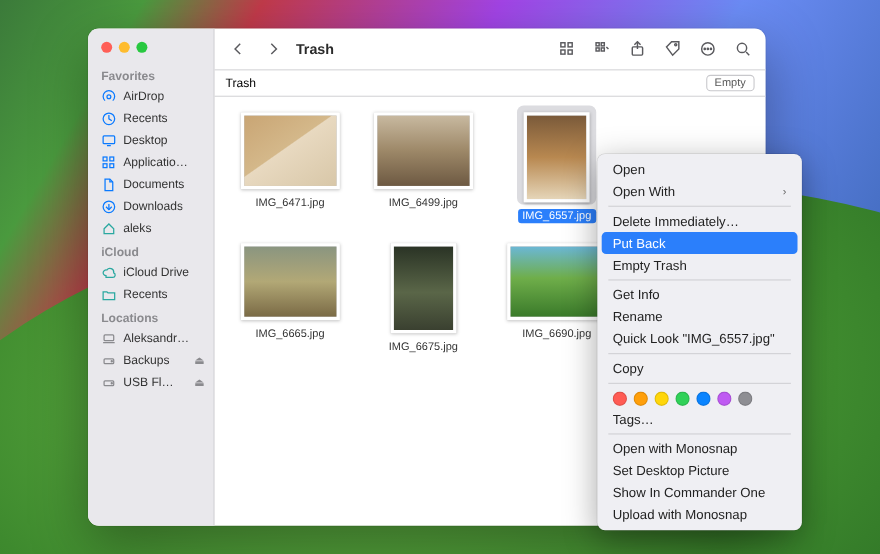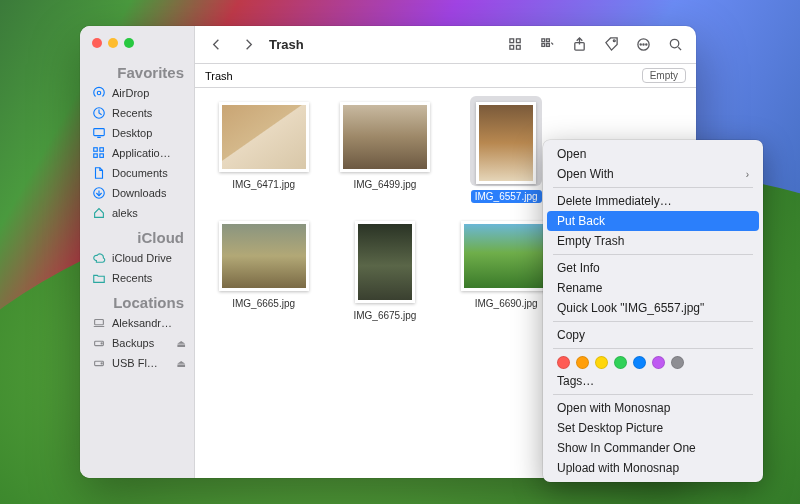--- a/index.html
+++ b/index.html
@@ -22,21 +22,21 @@
     position:absolute;left:80px;top:26px;width:616px;height:452px;
     background:var(--window-bg);border-radius:10px;box-shadow:0 18px 50px rgba(0,0,0,.35),0 0 0 1px rgba(0,0,0,.05);
     display:flex;overflow:hidden;
   }
   
   .sidebar{width:115px;flex:none;background:var(--sidebar-bg);border-right:1px solid var(--border);
     padding:6px 0 0 0;font-size:11px;color:var(--text);overflow:hidden;}
   .traffic{display:flex;gap:6px;padding:6px 10px 10px 12px;}
   .dot{width:10px;height:10px;border-radius:50%;}
   .dot.r{background:#ff5f57;} .dot.y{background:#febc2e;} .dot.g{background:#28c840;}
-  .group-label{color:var(--text-dim);font-size:15px;font-weight:600;padding:6px 10px 2px 12px;text-align:right;}
+  .group-label{color:var(--text-dim);font-size:11px;font-weight:600;padding:6px 10px 2px 12px;}
   .side-item{display:flex;align-items:center;gap:6px;padding:3px 8px 3px 12px;white-space:nowrap;overflow:hidden;text-overflow:ellipsis;}
   .side-item .ic{width:14px;height:14px;flex:none;display:flex;align-items:center;justify-content:center;}
   .side-item .lbl{overflow:hidden;text-overflow:ellipsis;}
   .eject{margin-left:auto;color:var(--text-dim);font-size:10px;}
   
   .main{flex:1;display:flex;flex-direction:column;}
   .toolbar{height:38px;display:flex;align-items:center;gap:10px;padding:0 10px;border-bottom:1px solid var(--border);}
   .tb-btn{width:22px;height:22px;display:flex;align-items:center;justify-content:center;color:#5a5a5e;border-radius:5px;}
   .tb-btn svg{width:15px;height:15px;stroke:#5a5a5e;stroke-width:1.4;fill:none;}
   .title{font-weight:600;font-size:13px;color:#2b2b2b;margin-right:auto;}
@@ -52,21 +52,21 @@
   .cat2{background:linear-gradient(180deg,#c8b9a0 0%,#9d8868 50%,#6d5942 100%);}
   .cat3{background:linear-gradient(180deg,#7a5a3a 0%,#b88850 50%,#e5d5b8 100%);}
   .dog1{background:linear-gradient(180deg,#8a9580 0%,#b2a876 50%,#7a6a45 100%);}
   .dog2{background:linear-gradient(180deg,#2a3325 0%,#5a6648 55%,#3a4030 100%);}
   .dog3{background:linear-gradient(180deg,#6bb7d6 0%,#6fae4a 45%,#3a7a2a 100%);}
   .sel-wrap{background:#dcdce0;border-radius:6px;padding:6px 6px 2px 6px;margin:-6px -6px -2px -6px;}
   .fname{margin-top:6px;padding:1px 4px;border-radius:3px;max-width:110px;overflow:hidden;text-overflow:ellipsis;white-space:nowrap;}
   .fname.sel{background:var(--sel-bg);color:#fff;}
   
   .context{
-    position:absolute;left:543px;top:140px;width:220px;background:var(--context-bg);
+    position:absolute;left:543px;top:140px;width:186px;background:var(--context-bg);
     border-radius:7px;box-shadow:0 8px 30px rgba(0,0,0,.35),0 0 0 .5px rgba(0,0,0,.15);
     padding:4px;font-size:12px;color:#222;
   }
   .ctx-item{padding:3px 10px;border-radius:4px;display:flex;align-items:center;white-space:nowrap;}
   .ctx-item.hi{background:var(--sel-bg);color:#fff;}
   .ctx-sep{height:1px;background:#d0d0d4;margin:3px 6px;}
   .ctx-chev{margin-left:auto;font-size:10px;color:#666;}
   .tag-row{display:flex;gap:6px;padding:4px 10px 2px 10px;}
   .tag-dot{width:13px;height:13px;border-radius:50%;border:1px solid rgba(0,0,0,.12);}
 </style>

